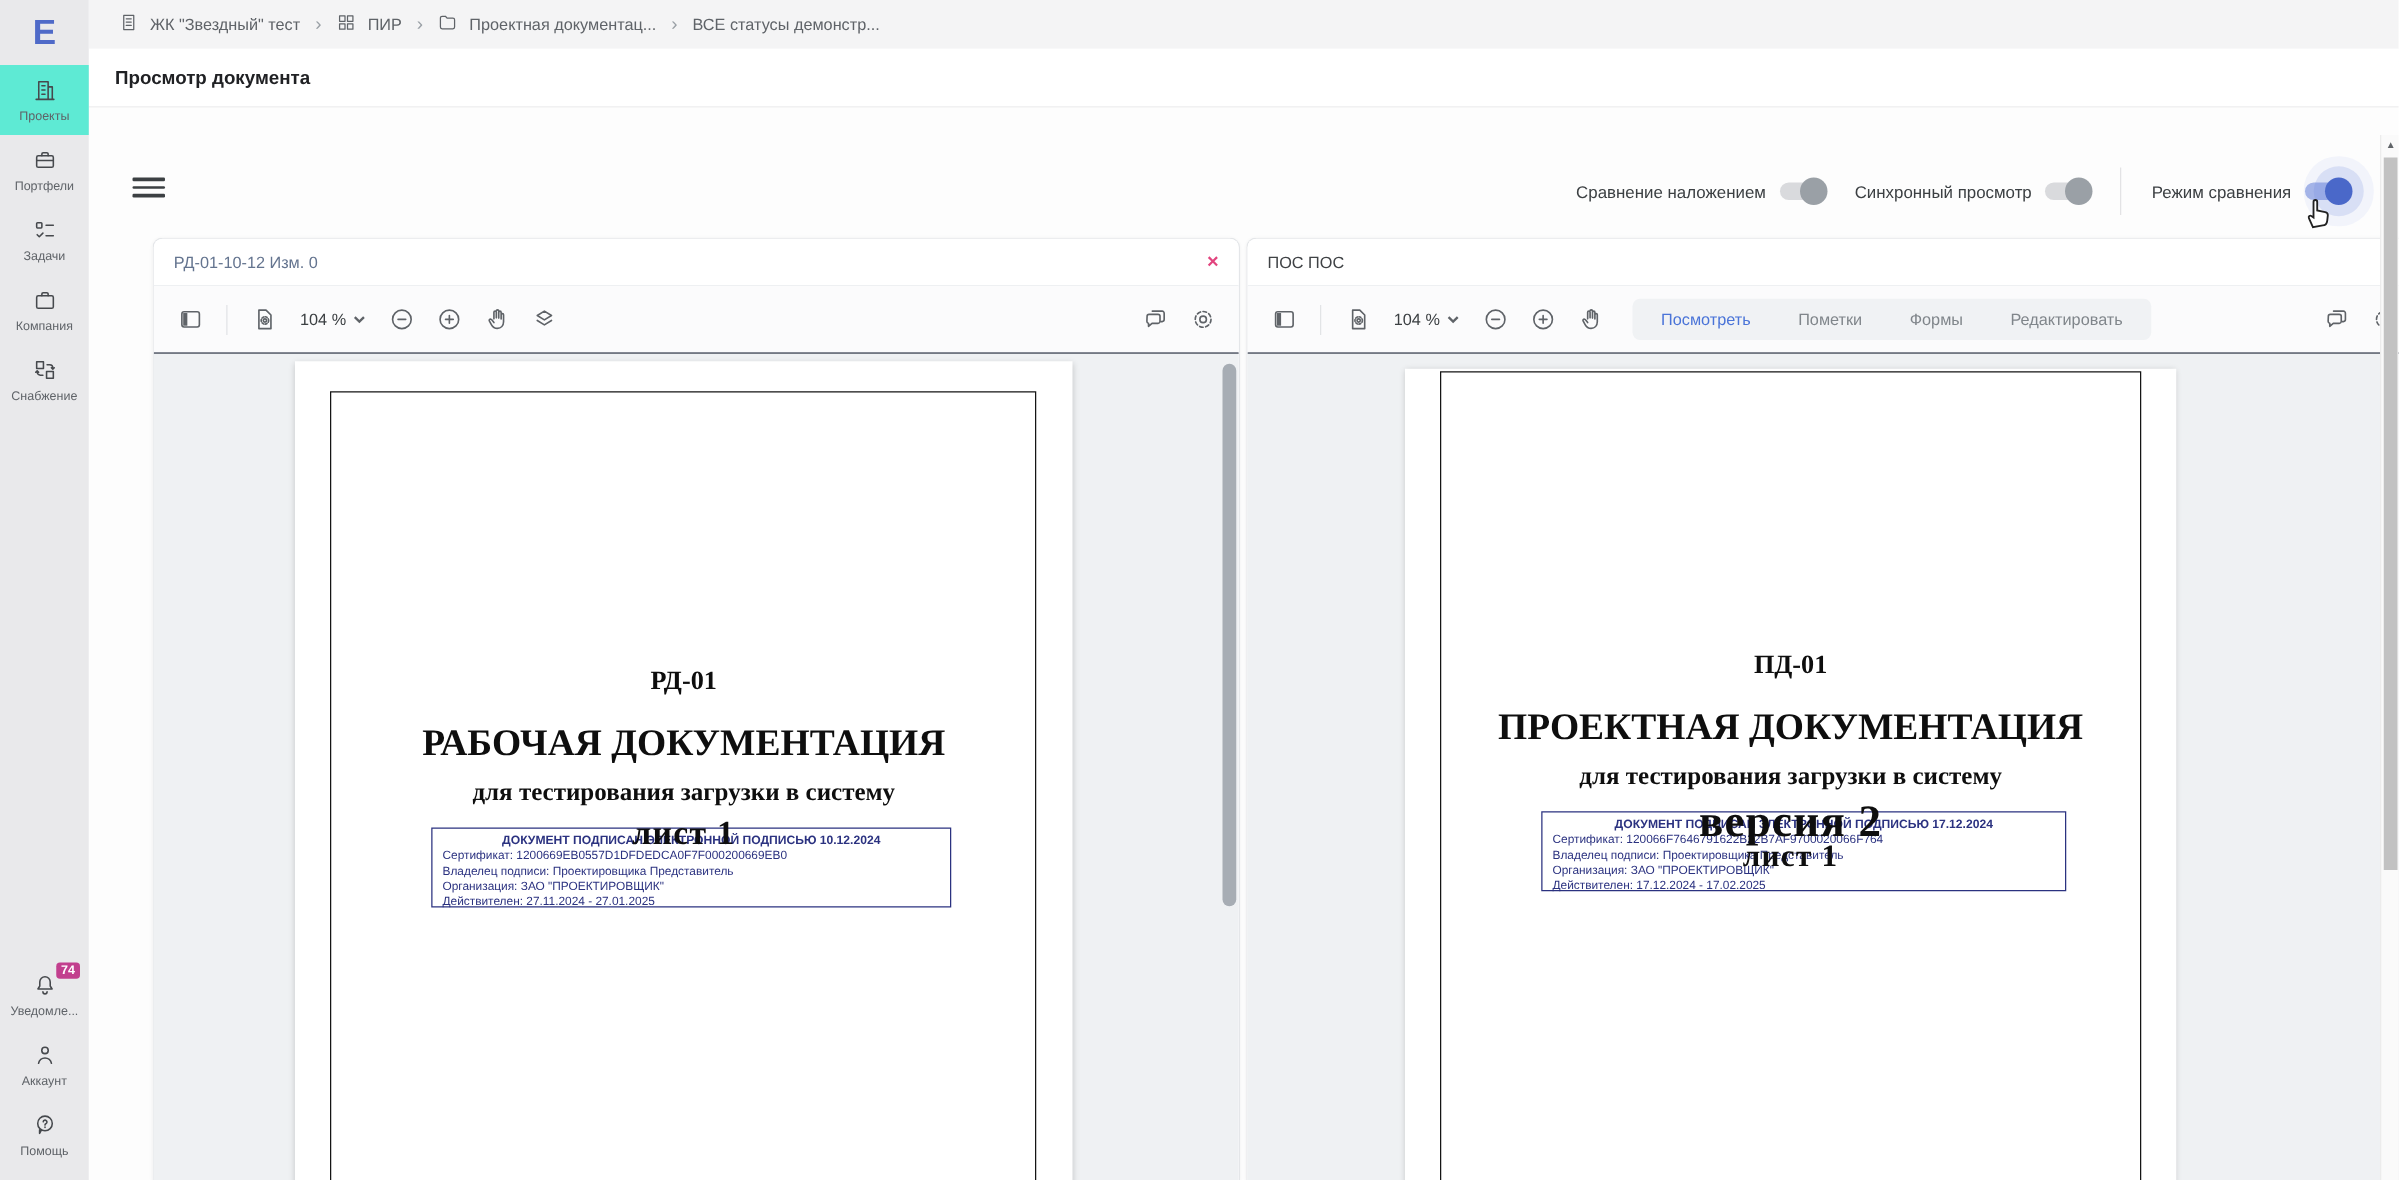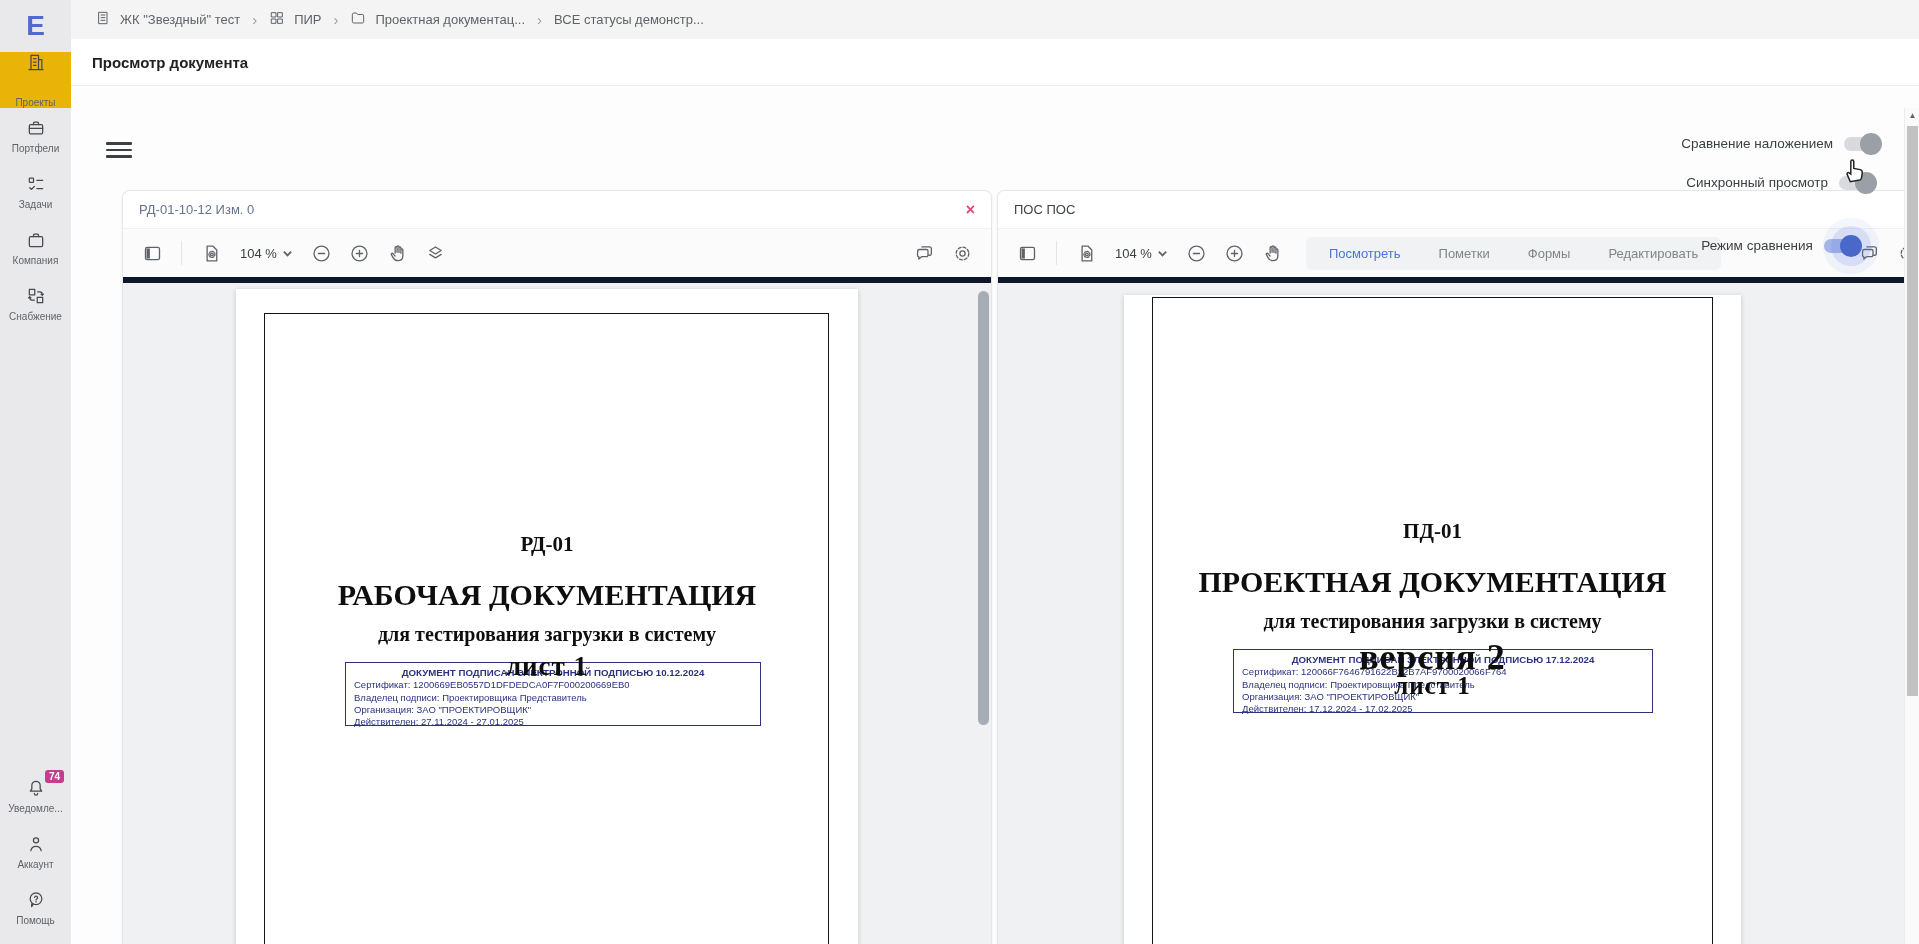--- a/index.html
+++ b/index.html
@@ -4,21 +4,21 @@
 <style>
   * { box-sizing: border-box; margin: 0; padding: 0; }
   html,body { width:1919px; height:944px; overflow:hidden; }
   body { font-family:"Liberation Sans",sans-serif; background:#fff; color:#3c4043; }
   .app { position:relative; width:1919px; height:944px; }
 
   
   .sidebar { position:absolute; left:0; top:0; width:71px; height:944px; background:#e9e9eb; display:flex; flex-direction:column; z-index:30; }
   .logo { height:52px; display:flex; align-items:center; justify-content:center; font-weight:800; font-size:28px; color:#4f6ac8; }
   .nav-item { height:56px; display:flex; flex-direction:column; align-items:center; justify-content:center; gap:3px; font-size:10px; color:#5f6368; cursor:pointer; position:relative; }
-  .nav-item.active { background:#eab308;justify-content:space-between; }
+  .nav-item.active { background:#5eead4; }
   .nav-item svg { width:20px; height:20px; stroke:#46494d; fill:none; stroke-width:1.5; stroke-linecap:round; stroke-linejoin:round; }
   .nav-item .lbl { max-width:66px; overflow:hidden; white-space:nowrap; }
   .push { margin-top:auto; }
   .badge { position:absolute; top:2px; right:7px; background:#c23f8e; color:#fff; font-size:10px; font-weight:700; padding:1px 4px; border-radius:3px; }
   .sidebar .bottom-pad { height:8px; }
 
   
   .topbar { position:absolute; left:71px; top:0; right:0; height:39px; background:#f4f4f5; display:flex; align-items:center; gap:12px; padding:0 24px; font-size:13px; color:#5f6368; z-index:20; }
   .crumb { display:flex; align-items:center; gap:9px; cursor:pointer; white-space:nowrap; }
   .crumb svg { width:16px; height:16px; stroke:#5f6368; fill:none; stroke-width:1.5; stroke-linecap:round; stroke-linejoin:round; }
@@ -26,41 +26,41 @@
 
   
   .header { position:absolute; left:71px; top:39px; right:0; height:47px; background:#fff; border-bottom:1px solid #ededee; display:flex; align-items:center; padding:0 21px; font-size:15px; font-weight:700; color:#202124; z-index:20; }
 
   
   .content { position:absolute; left:71px; top:86px; right:0; bottom:0; background:#fdfdfd; }
 
   .hamburger { position:absolute; left:106px; top:138px; width:26px; height:24px; display:flex; flex-direction:column; justify-content:center; gap:4px; cursor:pointer; z-index:5; }
   .hamburger span { display:block; height:2.6px; background:#3c4043; border-radius:1px; }
 
-  .toggles { position:absolute; top:136px; right:39px; height:34px; display:flex; align-items:center; gap:24px; font-size:13.5px; color:#3c4043; z-index:5;flex-direction:column; }
+  .toggles { position:absolute; top:136px; right:39px; height:34px; display:flex; align-items:center; gap:24px; font-size:13.5px; color:#3c4043; z-index:5; }
   .toggle-group { display:flex; align-items:center; gap:11px; cursor:pointer; }
   .vdiv { width:1px; height:38px; background:#e3e3e5; }
   .switch { width:36px; height:14px; border-radius:8px; background:#d9dadd; position:relative; }
   .switch .knob { position:absolute; right:-2px; top:-4px; width:22px; height:22px; border-radius:50%; background:#9aa0a6; }
   .switch.on { background:#a9b9e9; }
   .switch.on .knob { background:#4a68c9; box-shadow:0 0 0 9px rgba(100,130,220,.18), 0 0 0 17px rgba(100,130,220,.07); }
 
   .cursor { position:absolute; left:1840px; top:154px; width:30px; height:32px; z-index:50; }
 
   
   .panel { position:absolute; top:190px; height:754px; background:#fff; border:1px solid #e4e6e9; border-bottom:none; border-radius:8px 8px 0 0; display:flex; flex-direction:column; overflow:hidden; box-shadow:0 1px 3px rgba(0,0,0,.05); }
   .panel.pleft { left:110px; width:870px;margin-left:12px; }
   .panel.pright { left:997px; width:940px; }
 
   .panel-titlebar { height:38px; flex:0 0 38px; display:flex; align-items:center; padding:0 16px; font-size:13px; border-bottom:1px solid #eef0f2; background:#fff; }
   .doc-title-left { color:#64748f; }
   .doc-title-right { color:#3f4245; }
   .close-btn { margin-left:auto; color:#e2447e; font-size:16px; font-weight:700; cursor:pointer; line-height:1; }
 
-  .pdf-toolbar { height:54px; flex:0 0 54px; background:#fbfbfc; border-bottom:6px solid #0f172a; display:flex; align-items:center; padding:0 12px; gap:4px; color:#5f6368; }
+  .pdf-toolbar { height:54px; flex:0 0 54px; background:#fbfbfc; border-bottom:1px solid #0f172a; display:flex; align-items:center; padding:0 12px; gap:4px; color:#5f6368; }
   .tbtn { width:34px; height:34px; display:flex; align-items:center; justify-content:center; border-radius:4px; cursor:pointer; }
   .tbtn svg { width:21px; height:21px; stroke:#5f6368; fill:none; stroke-width:1.5; stroke-linecap:round; stroke-linejoin:round; }
   .tdiv { width:1px; height:24px; background:#e2e4e6; margin:0 8px; }
   .zoomctl { display:flex; align-items:center; gap:5px; font-size:13px; color:#3c4043; padding:0 8px; cursor:pointer; }
   .zoomctl svg { width:11px; height:11px; stroke:#5f6368; fill:none; stroke-width:2; }
   .spacer { flex:1; }
   .tabs { display:flex; align-items:center; background:#f0f2f4; border-radius:6px; padding:4px 4px; margin:0 12px; }
   .tab { padding:5px 19px; font-size:13px; color:#80868b; cursor:pointer; white-space:nowrap;text-align:right; }
   .tab.active { color:#4a74d8; }
 

